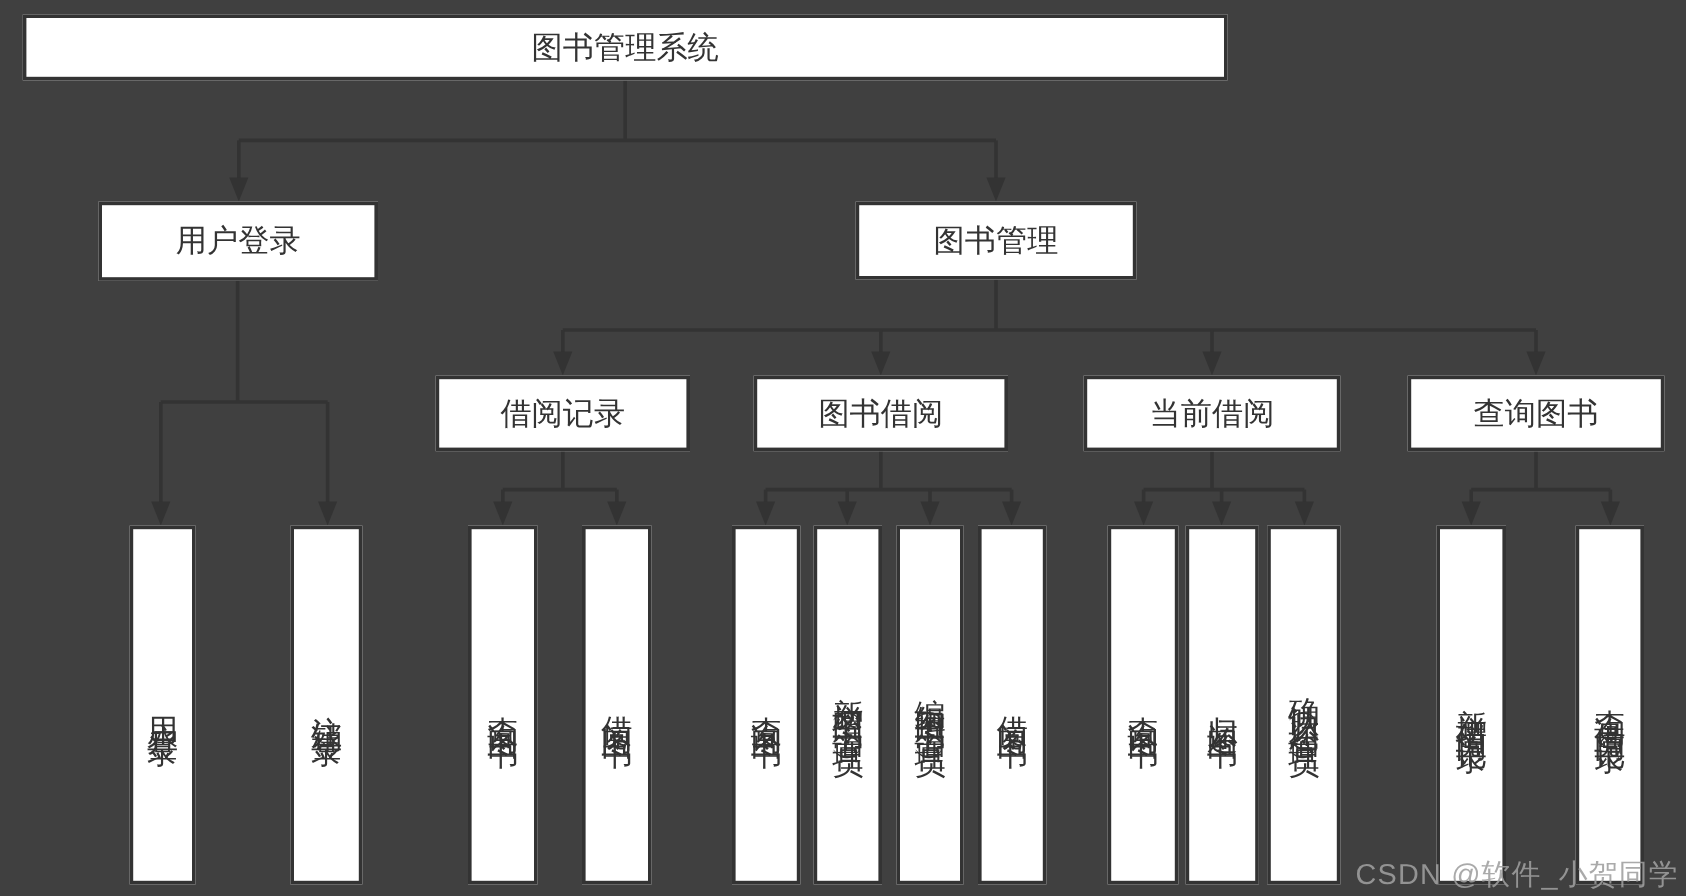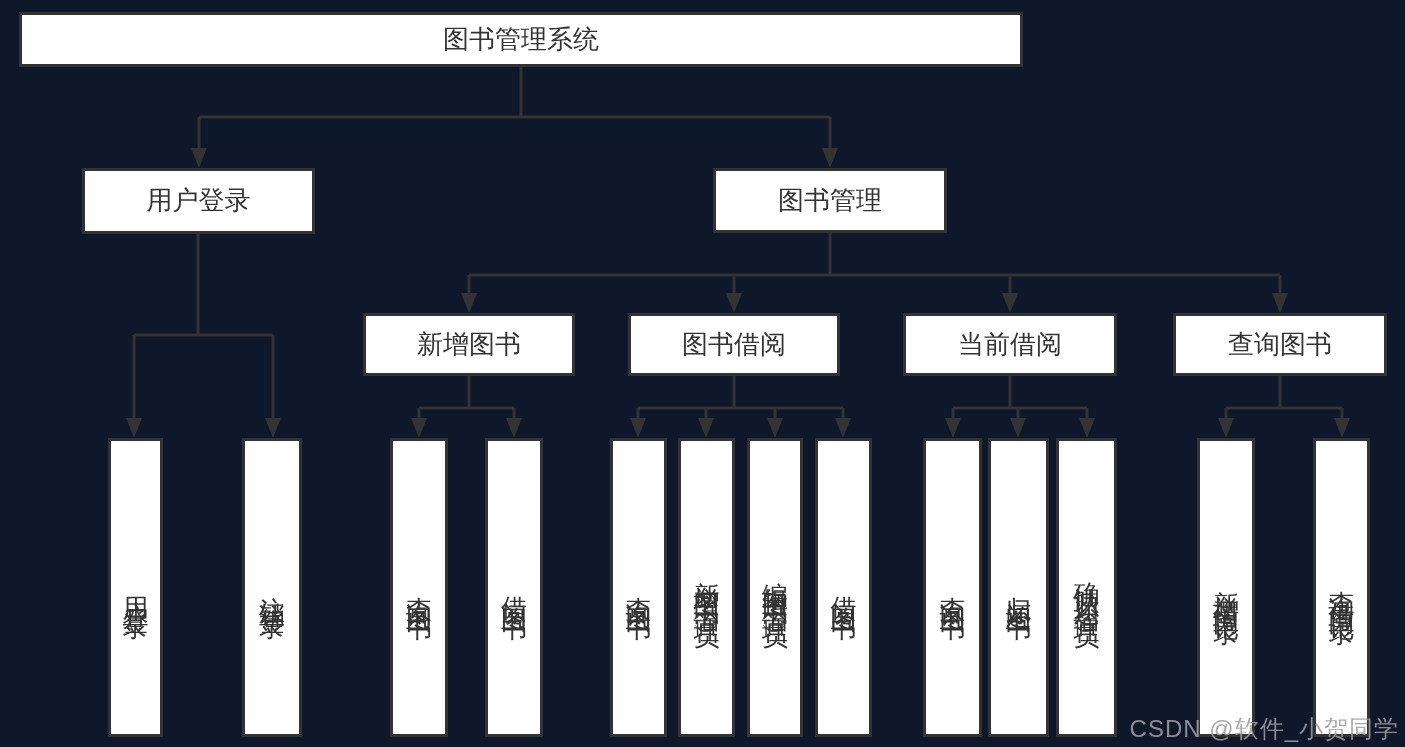--- a/index.html
+++ b/index.html
@@ -4,21 +4,21 @@
 <style>
   html, body {
     margin: 0;
     padding: 0;
     background: #ffffff;
   }
   .stage {
     position: relative;
     width: 1405px;
     height: 747px;
-    background: #0f172a;
+    background: #404040;
     overflow: hidden;
     font-family: "Liberation Sans", "DejaVu Sans", sans-serif;
   }
   .connectors {
     position: absolute;
     left: 0;
     top: 0;
     width: 1405px;
     height: 747px;
   }
@@ -121,21 +121,21 @@
   </div>
 
   <div class="node" style="left:82px; top:168px; width:233px; height:66px;">
     <span>用户登录</span>
   </div>
   <div class="node" style="left:713px; top:168px; width:234px; height:65px;">
     <span>图书管理</span>
   </div>
 
   <div class="node" style="left:363px; top:313px; width:212px; height:63px;">
-    <span>新增图书</span>
+    <span>借阅记录</span>
   </div>
   <div class="node" style="left:628px; top:313px; width:212px; height:63px;">
     <span>图书借阅</span>
   </div>
   <div class="node" style="left:903px; top:313px; width:214px; height:63px;">
     <span>当前借阅</span>
   </div>
   <div class="node" style="left:1173px; top:313px; width:214px; height:63px;">
     <span>查询图书</span>
   </div>

